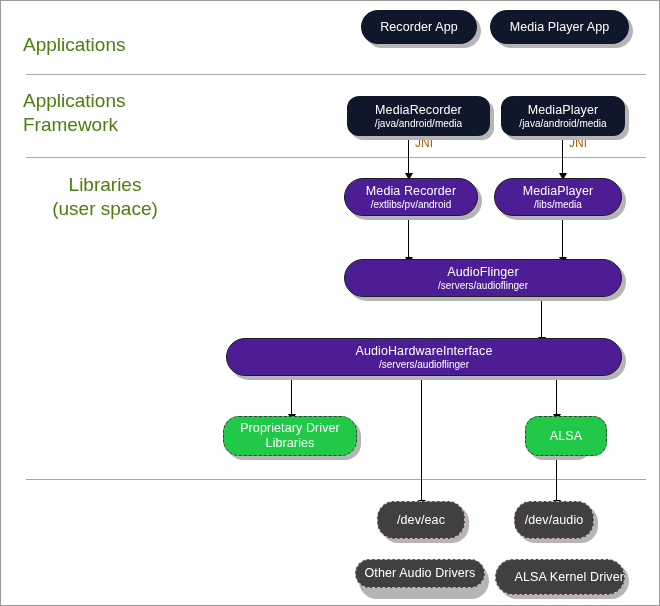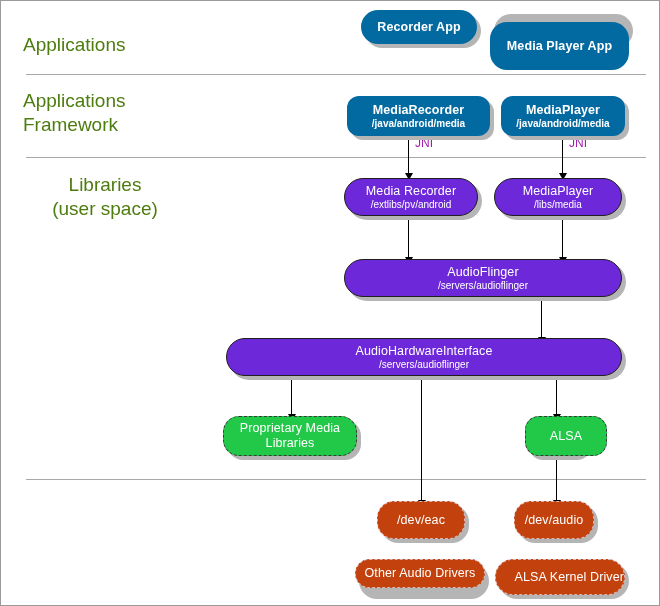--- a/index.html
+++ b/index.html
@@ -48,21 +48,21 @@
     position: absolute;
     width: 0;
     height: 0;
     border-left: 4px solid transparent;
     border-right: 4px solid transparent;
     border-top: 7px solid #000000;
   }
   .conn-label {
     position: absolute;
     font-size: 12px;
-    color: #a21caf;
+    color: #a16207;
     font-family: "Liberation Sans", sans-serif;
     white-space: nowrap;
   }
 
   
   .node {
     position: absolute;
     box-sizing: border-box;
     display: flex;
     flex-direction: column;
@@ -82,25 +82,25 @@
     line-height: 12px;
   }
   .node.two-line .title { font-size: 12.5px; }
 
   .shadow {
     position: absolute;
     background: #b5b5b5;
     z-index: 2;
   }
 
-  .blue  { background: #0369a1; font-weight: bold; }
-  .green { background: #6d28d9; border: 1.2px solid #1e1e1e; }
+  .blue  { background: #0f172a; }
+  .green { background: #4c1d95; border: 1.2px solid #1e1e1e; }
 
   .dashed-green { background: #22c848; border: 1.6px dashed #3a3a3a; }
-  .dashed-red   { background: #c2410c; border: 1.6px dashed #d8b4b4; }
+  .dashed-red   { background: #404040; border: 1.6px dashed #d8b4b4; }
 </style>
 </head>
 <body>
 
 <div id="diagram-root">
 
   <div class="divider" style="top:73px;"></div>
   <div class="divider" style="top:156px;"></div>
   <div class="divider" style="top:478px;"></div>
 
@@ -141,21 +141,21 @@
 
   <div class="conn" style="left:555px; top:456px; height:47px;"></div>
   <div class="arrowhead" style="left:551.5px; top:499px;"></div>
 
   <div class="shadow" style="left:364px; top:13px; width:116px; height:34px; border-radius:17px;"></div>
   <div class="node blue" style="left:360px; top:9px; width:116px; height:34px; border-radius:17px;">
     <span class="title">Recorder App</span>
   </div>
 
   <div class="shadow" style="left:493px; top:13px; width:139px; height:34px; border-radius:17px;"></div>
-  <div class="node blue" style="left:489px; top:9px; width:139px; height:48px; border-radius:17px;margin-top:12px;">
+  <div class="node blue" style="left:489px; top:9px; width:139px; height:34px; border-radius:17px;">
     <span class="title">Media Player App</span>
   </div>
 
   <div class="shadow" style="left:350px; top:99px; width:143px; height:40px; border-radius:12px;"></div>
   <div class="node blue two-line" style="left:346px; top:95px; width:143px; height:40px; border-radius:12px;">
     <span class="title">MediaRecorder</span>
     <span class="sub">/java/android/media</span>
   </div>
 
   <div class="shadow" style="left:504px; top:99px; width:124px; height:40px; border-radius:12px;"></div>
@@ -183,21 +183,21 @@
   </div>
 
   <div class="shadow" style="left:229px; top:341px; width:396px; height:38px; border-radius:19px;"></div>
   <div class="node green two-line" style="left:225px; top:337px; width:396px; height:38px; border-radius:19px;">
     <span class="title">AudioHardwareInterface</span>
     <span class="sub">/servers/audioflinger</span>
   </div>
 
   <div class="shadow" style="left:226px; top:419px; width:134px; height:40px; border-radius:16px;"></div>
   <div class="node dashed-green two-line" style="left:222px; top:415px; width:134px; height:40px; border-radius:16px;">
-    <span class="title">Proprietary Media</span>
+    <span class="title">Proprietary Driver</span>
     <span class="title">Libraries</span>
   </div>
 
   <div class="shadow" style="left:528px; top:419px; width:62px; height:40px; border-radius:14px;"></div>
   <div class="node dashed-green" style="left:524px; top:415px; width:82px; height:40px; border-radius:14px;">
     <span class="title">ALSA</span>
   </div>
 
   <div class="shadow" style="left:380px; top:504px; width:88px; height:38px; border-radius:17px;"></div>
   <div class="node dashed-red" style="left:376px; top:500px; width:88px; height:38px; border-radius:17px;">

